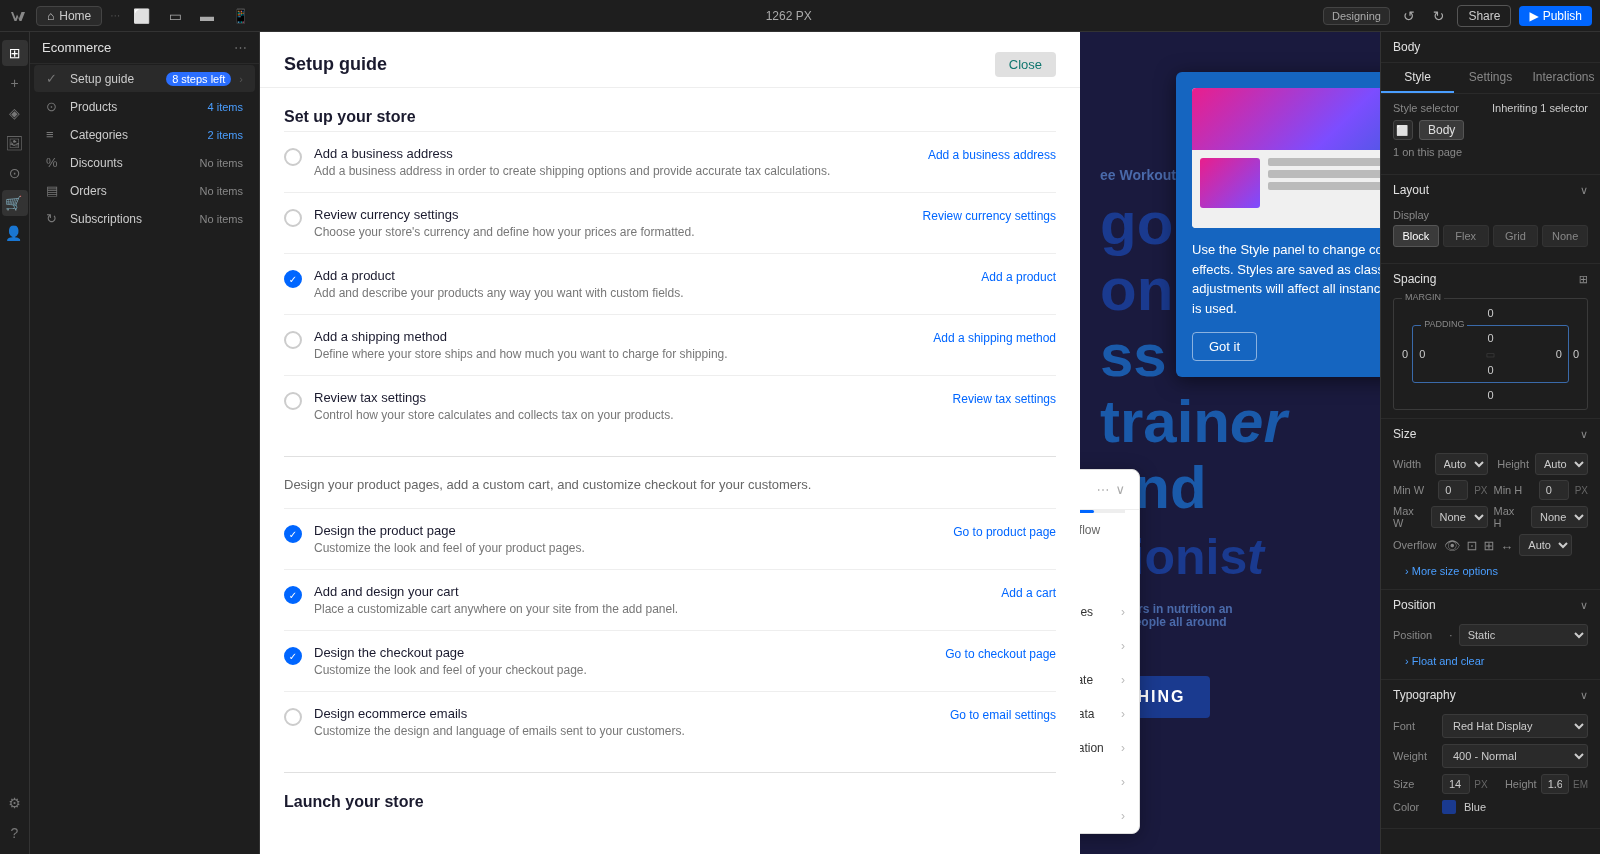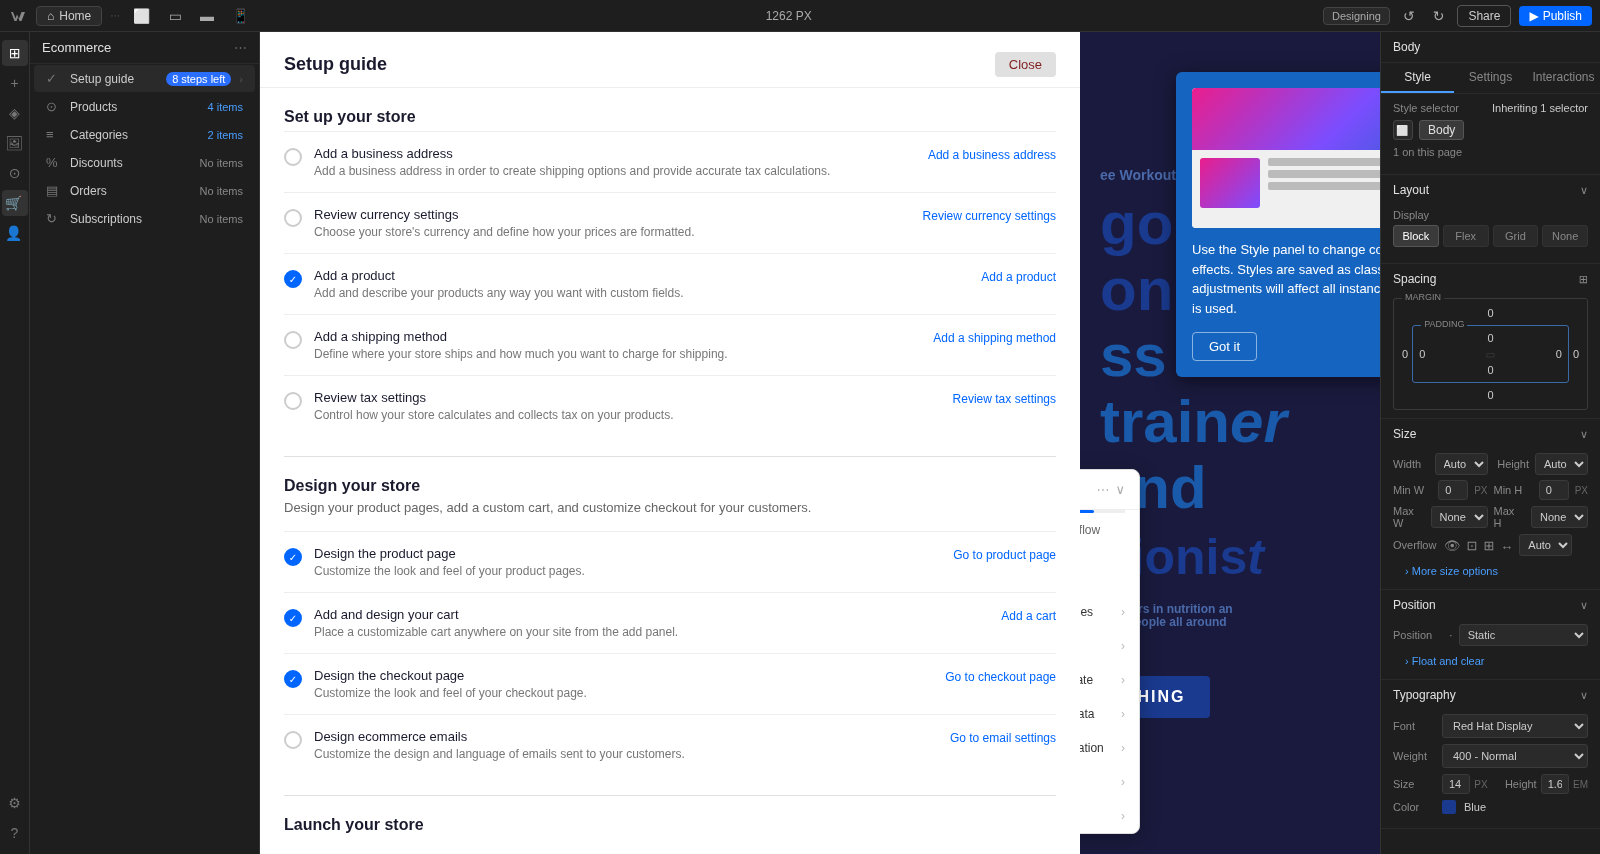--- a/index.html
+++ b/index.html
@@ -39,21 +39,21 @@
     .nav-item-steps { font-size: 11px; background: #2a6eff; color: #fff; border-radius: 10px; padding: 1px 6px; }
     .nav-item-arrow { color: #555; font-size: 11px; }
 
     
     .content-area { flex: 1; background: #232323; position: relative; overflow: hidden; }
 
     
     .setup-guide { position: absolute; left: 0; top: 0; width: 820px; height: 100%; background: #fff; color: #333; overflow-y: auto; z-index: 10; }
     .setup-guide-header { padding: 20px 24px 10px; display: flex; align-items: center; justify-content: space-between; border-bottom: 1px solid #eee; }
     .setup-guide-title { font-size: 18px; font-weight: 600; color: #1a1a2e; }
-    .setup-guide-close { background: #e0e0e0; border: none; border-radius: 4px; padding: 5px 14px; cursor: pointer; font-size: 13px; color: #7f1d1d; }
+    .setup-guide-close { background: #e0e0e0; border: none; border-radius: 4px; padding: 5px 14px; cursor: pointer; font-size: 13px; color: #0f766e; }
 
     .section { padding: 20px 24px; }
     .section-title { font-size: 16px; font-weight: 600; color: #1a1a2e; margin-bottom: 5px; }
     .section-desc { font-size: 13px; color: #666; margin-bottom: 16px; }
 
     .step-item { display: flex; align-items: flex-start; gap: 12px; padding: 14px 0; border-top: 1px solid #eee; }
     .step-radio { width: 18px; height: 18px; border: 2px solid #ccc; border-radius: 50%; flex-shrink: 0; margin-top: 2px; display: flex; align-items: center; justify-content: center; }
     .step-radio.checked { border-color: #0066ff; background: #0066ff; }
     .step-radio.checked::after { content: '✓'; color: white; font-size: 10px; }
     .step-content { flex: 1; }
@@ -283,21 +283,20 @@
             <div class="step-title">Review tax settings</div>
             <div class="step-desc">Control how your store calculates and collects tax on your products.</div>
           </div>
           <div class="step-action">Review tax settings</div>
         </div>
       </div>
 
       <hr class="section-divider">
 
       <div class="section">
-        <div class="section-title">Design your store</div>
         <div class="section-desc">Design your product pages, add a custom cart, and customize checkout for your customers.</div>
 
         <div class="step-item">
           <div class="step-radio checked"></div>
           <div class="step-content">
             <div class="step-title">Design the product page</div>
             <div class="step-desc">Customize the look and feel of your product pages.</div>
           </div>
           <div class="step-action">Go to product page</div>
         </div>

